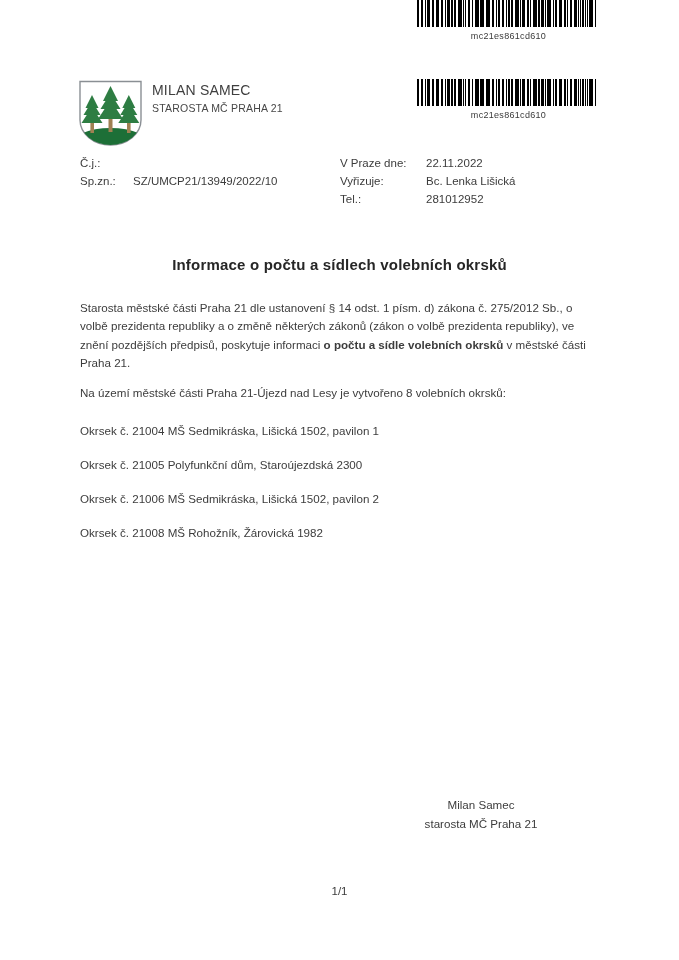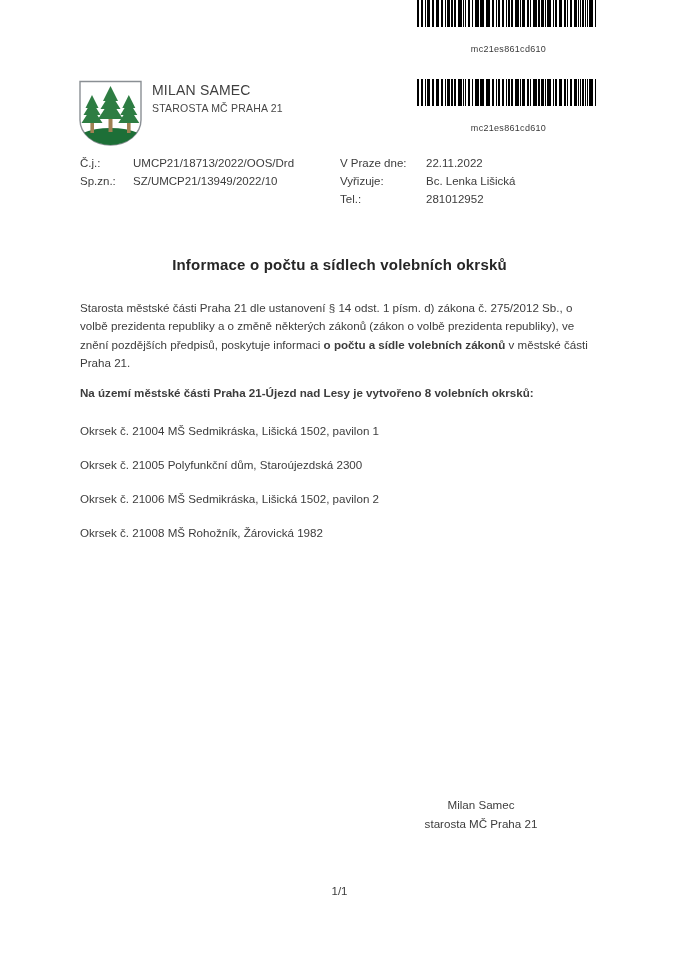--- a/index.html
+++ b/index.html
@@ -10,42 +10,42 @@
     font-family:"Liberation Sans",sans-serif;
     color:#3c3c3c;
     overflow:hidden;
   }
   
   .barcode-block{position:absolute;width:183px;text-align:center;}
   .barcode-block.top{left:417px;top:0;}
   .barcode-block.mid{left:417px;top:79px;}
   .barcode-bars{display:flex;align-items:stretch;height:27px;width:183px;overflow:hidden;}
   .barcode-bars span{display:block;background:#000;height:100%;flex:0 0 auto;}
-  .barcode-label{font-size:9px;color:#3a3a3a;margin-top:17px;letter-spacing:.3px;}
+  .barcode-label{font-size:9px;color:#3a3a3a;margin-top:4px;letter-spacing:.3px;}
   
   .logo{position:absolute;left:78px;top:80px;width:65px;height:67px;}
   .header-text{position:absolute;left:152px;top:83px;line-height:1;}
   .org-name{font-size:15.5px;color:#3f3f3f;margin-bottom:7px;letter-spacing:.2px;}
   .person-name{font-size:14px;color:#3f3f3f;margin-bottom:6px;letter-spacing:.2px;}
   .person-role{font-size:10.5px;color:#474747;letter-spacing:.2px;}
   
   .ref-left{position:absolute;left:80px;top:154px;font-size:11.5px;line-height:18px;}
   .ref-right{position:absolute;left:340px;top:154px;font-size:11.5px;line-height:18px;}
   .ref-row{display:flex;align-items:flex-end;}
   .ref-left .ref-label{width:53px;flex:0 0 auto;}
   .ref-right .ref-label{width:86px;flex:0 0 auto;}
   
   .doc-title{
     position:absolute;left:0;top:256px;width:679px;
     text-align:center;font-size:15px;font-weight:bold;color:#262626;
     letter-spacing:.2px;
   }
   .intro-para{position:absolute;left:80px;top:299px;width:523px;font-size:11.6px;line-height:18.3px;}
   .intro-para .bold{font-weight:bold;}
-  .districts-intro{position:absolute;left:80px;top:384px;width:523px;font-size:11.6px;line-height:18px;font-weight:bold;}
+  .districts-intro{position:absolute;left:80px;top:384px;width:523px;font-size:11.6px;line-height:18px;}
   .district-list{position:absolute;left:80px;top:424px;width:540px;}
   .district-item{font-size:11.6px;line-height:14px;margin-bottom:20px;}
   
   .signature{position:absolute;left:381px;top:796px;width:200px;text-align:center;
     font-size:11.6px;line-height:18.5px;}
   .page-number{position:absolute;left:0;top:885px;width:679px;text-align:center;font-size:11.5px;color:#3c3c3c;}
 </style>
 </head>
 <body>
 
@@ -192,21 +192,20 @@
         <span style="width:1px;margin-right:1px"></span>
         <span style="width:4px;margin-right:2px"></span>
         <span style="width:1px;margin-right:1px"></span>
       </div>
     <div class="barcode-label">mc21es861cd610</div>
   </div>
 
   <div class="ref-left">
     <div class="ref-row">
       <span class="ref-label">Č.j.:</span>
-      <span class="ref-value">UMCP21/18713/2022/OOS/Drd</span>
     </div>
     <div class="ref-row">
       <span class="ref-label">Sp.zn.:</span>
       <span class="ref-value">SZ/UMCP21/13949/2022/10</span>
     </div>
   </div>
 
   <div class="ref-right">
     <div class="ref-row">
       <span class="ref-label">V Praze dne:</span>
@@ -217,21 +216,21 @@
       <span class="ref-value">Bc. Lenka Lišická</span>
     </div>
     <div class="ref-row">
       <span class="ref-label">Tel.:</span>
       <span class="ref-value">281012952</span>
     </div>
   </div>
 
   <div class="doc-title">Informace o počtu a sídlech volebních okrsků</div>
 
-  <div class="intro-para"><span>Starosta městské části Praha 21 dle ustanovení § 14 odst. 1 písm. d) zákona č. 275/2012 Sb., o volbě prezidenta republiky a o změně některých zákonů (zákon o volbě prezidenta republiky), ve znění pozdějších předpisů, poskytuje informaci </span><span class="bold">o počtu a sídle volebních zákonů</span><span> v městské části Praha 21.</span></div>
+  <div class="intro-para"><span>Starosta městské části Praha 21 dle ustanovení § 14 odst. 1 písm. d) zákona č. 275/2012 Sb., o volbě prezidenta republiky a o změně některých zákonů (zákon o volbě prezidenta republiky), ve znění pozdějších předpisů, poskytuje informaci </span><span class="bold">o počtu a sídle volebních okrsků</span><span> v městské části Praha 21.</span></div>
 
   <div class="districts-intro">Na území městské části Praha 21-Újezd nad Lesy je vytvořeno 8 volebních okrsků:</div>
 
   <div class="district-list">
       <div class="district-item">Okrsek č. 21004 MŠ Sedmikráska, Lišická 1502, pavilon 1</div>
       <div class="district-item">Okrsek č. 21005 Polyfunkční dům, Staroújezdská 2300</div>
       <div class="district-item">Okrsek č. 21006 MŠ Sedmikráska, Lišická 1502, pavilon 2</div>
       <div class="district-item">Okrsek č. 21008 MŠ Rohožník, Žárovická 1982</div>
     </div>
 

